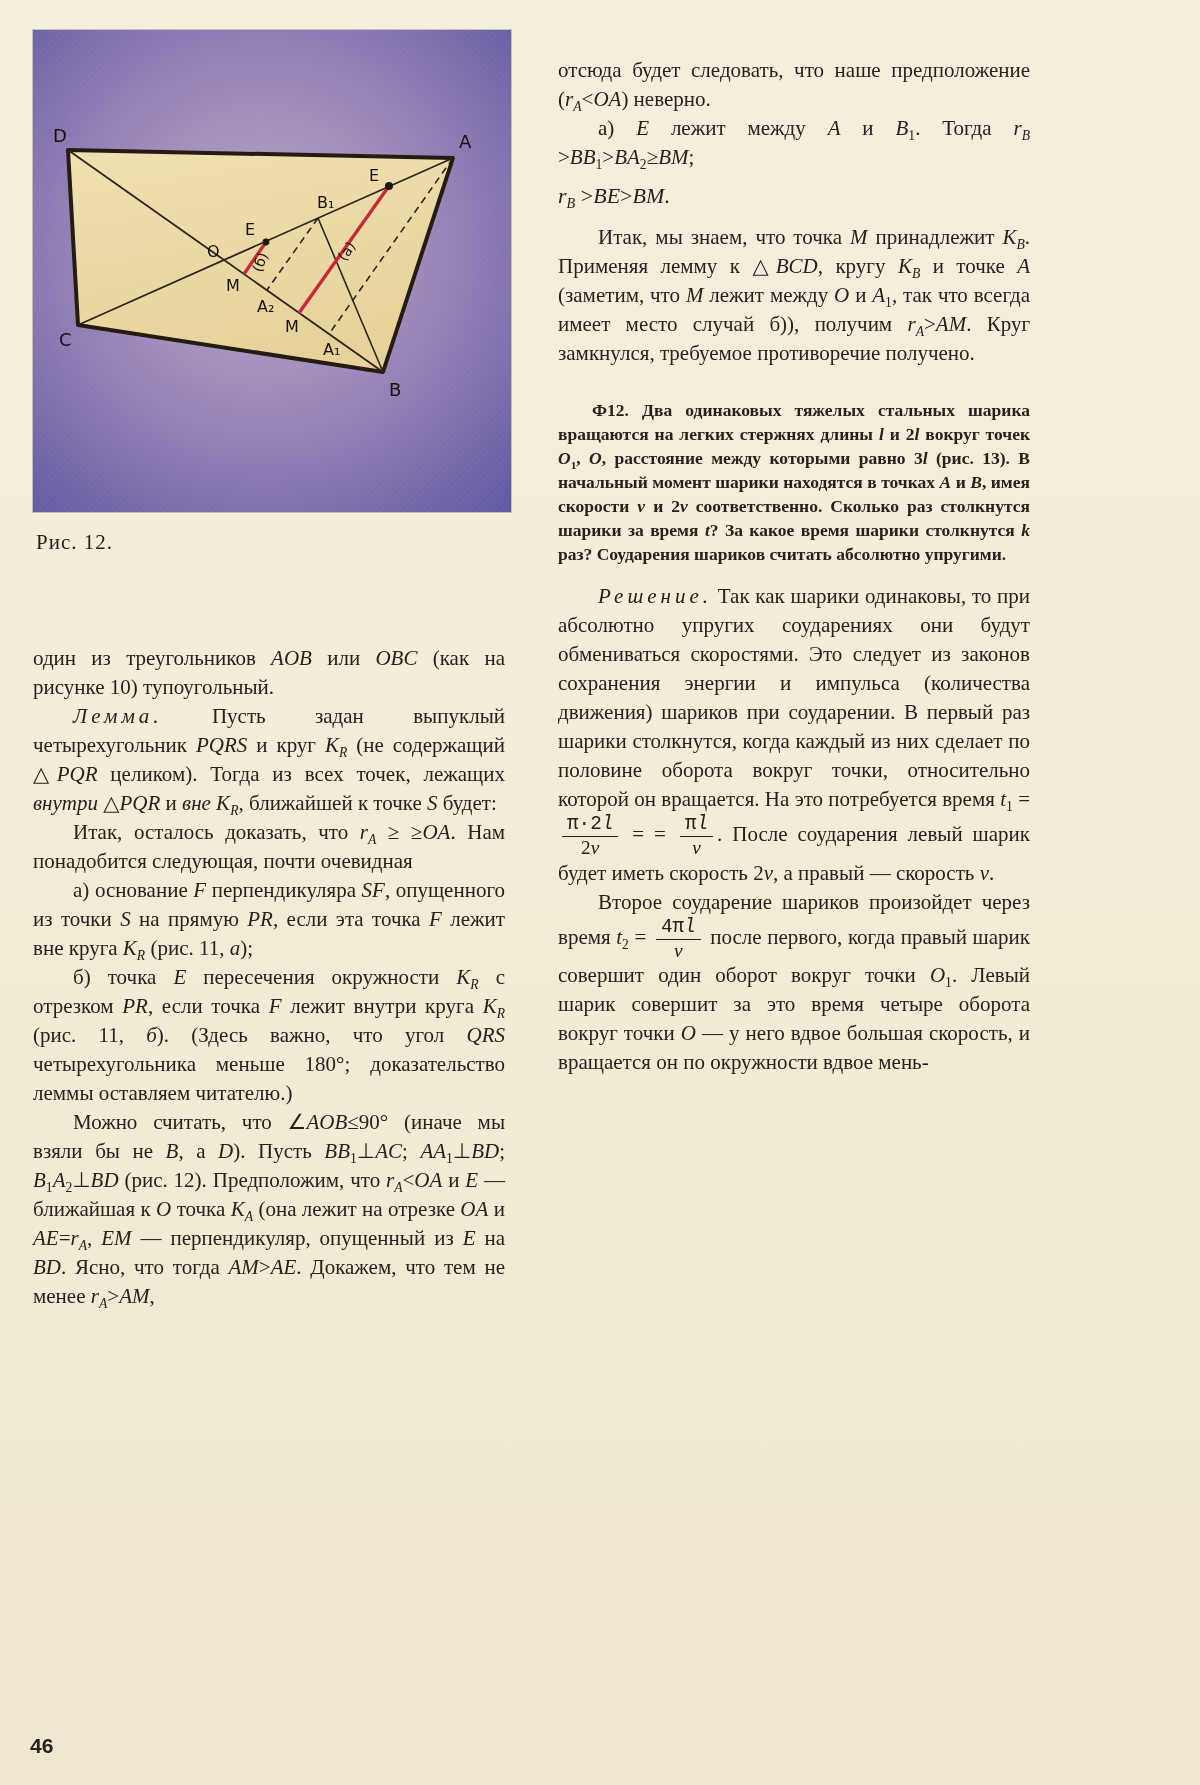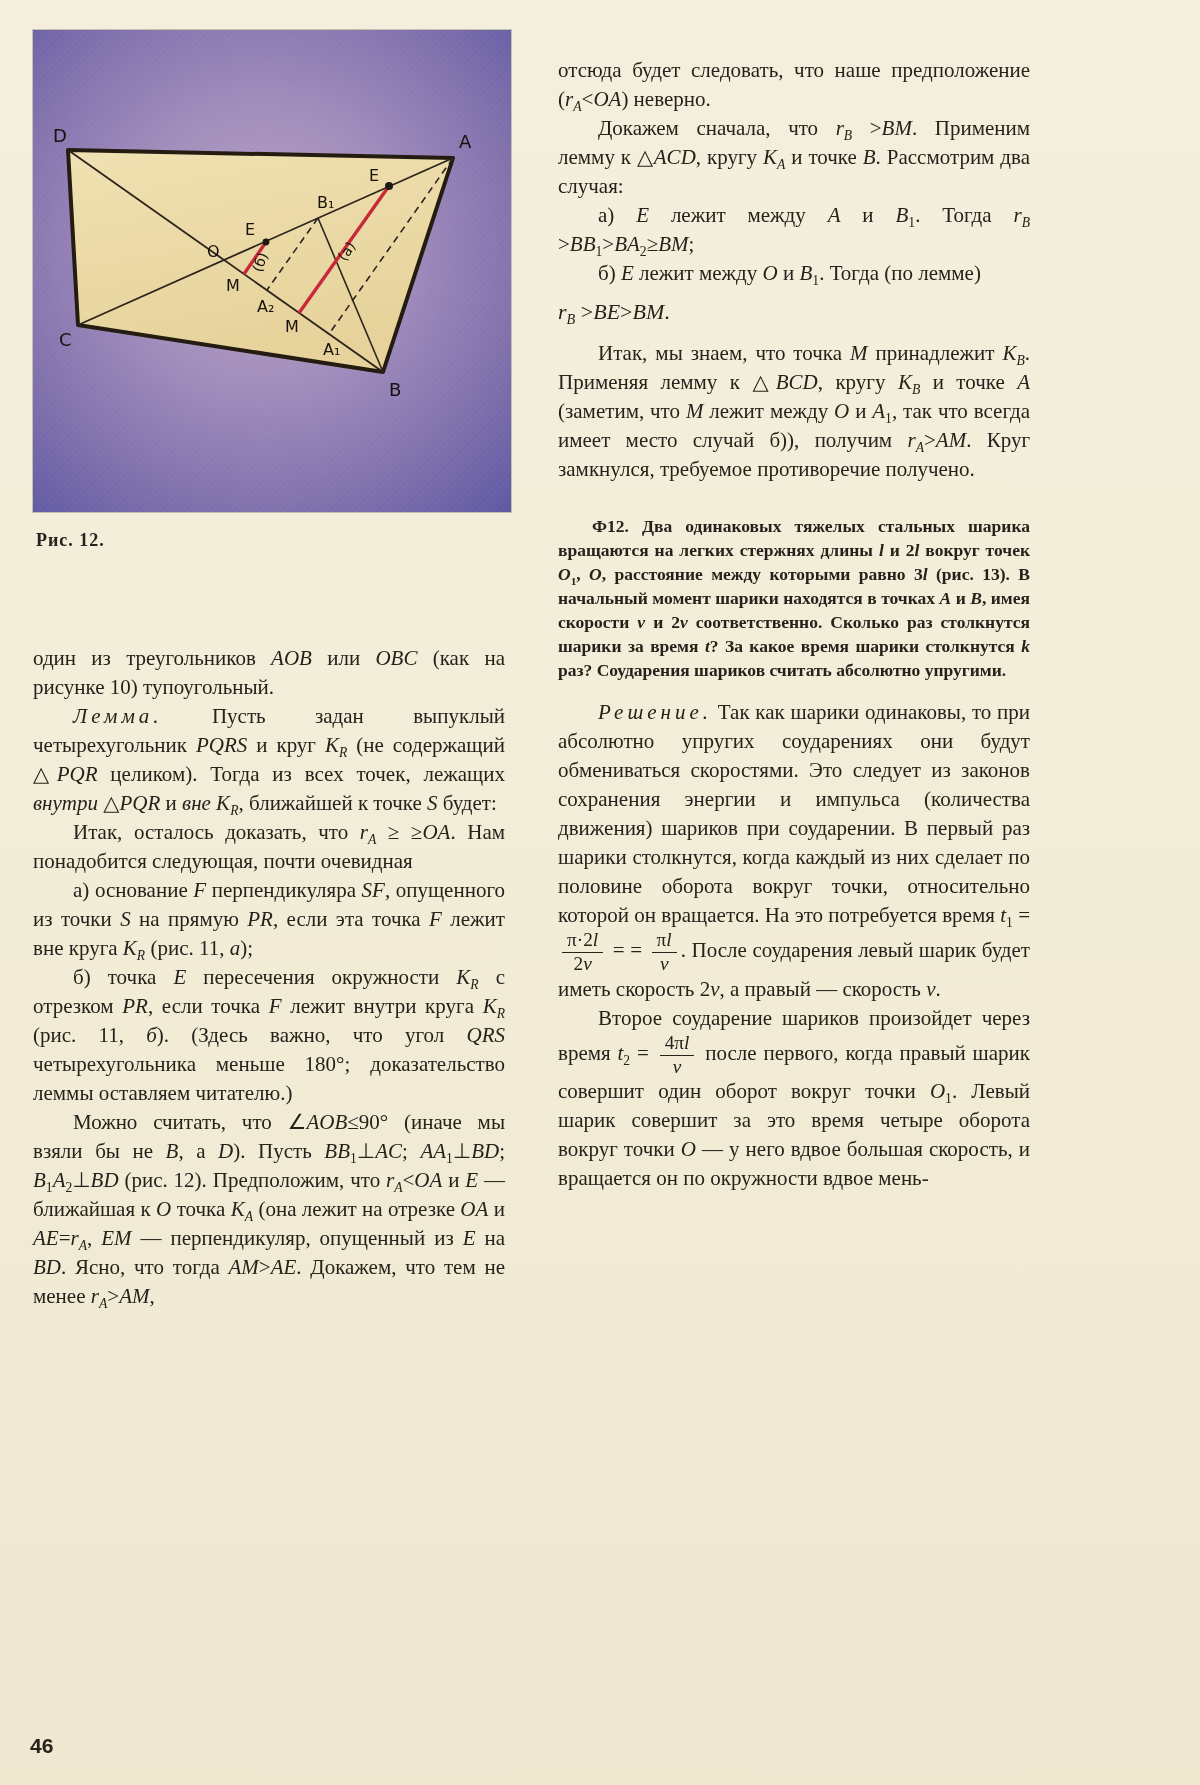--- a/index.html
+++ b/index.html
@@ -16,21 +16,21 @@
     overflow:hidden;
   }
   .figure-wrap {
     position:absolute; left:33px; top:30px;
     width:478px; height:482px;
     box-shadow:0 0 0 1px rgba(60,50,40,.25);
   }
   .figure-wrap svg { display:block; width:100%; height:100%; }
   .fig-caption {
     position:absolute; left:36px; top:530px;
-    font-size:18px; letter-spacing:1px;font-weight:bold;
+    font-size:21px; letter-spacing:1px;
   }
   .col {
     position:absolute;
     text-align:justify;
     font-size:21px; line-height:29px;margin-top:32px;
   }
   .col-left  { left:33px;  top:612px; width:472px; }
   .col-right { left:558px; top:24px;  width:472px; }
   .block { text-indent:40px; }
   .block.noindent { text-indent:0; }
@@ -45,21 +45,21 @@
     margin:30px 0 16px;
   }
   .sp { letter-spacing:4px;font-style:italic; }
   .sym { font-family:"DejaVu Sans",sans-serif; }
   sub { font-size:0.65em; line-height:0; }
   .frac {
     display:inline-block; vertical-align:middle;
     text-align:center; line-height:1.08;
     font-size:0.92em; margin:0 4px; text-indent:0;
   }
-  .frac .fn { display:block; border-bottom:1.6px solid #26211a; padding:0 5px 1px; }
+  .frac .fn { display:block; border-bottom:1.6px solid #26211a; padding:0 5px 1px;font-family:Liberation Mono, monospace; }
   .frac .fd { display:block; padding:1px 5px 0; }
   .page-number {
     position:absolute; left:30px; top:1734px;
     font-size:21px; font-weight:bold;
     font-family:"Liberation Sans","DejaVu Sans",sans-serif;
   }
   .fig-label { font-family:"DejaVu Sans",sans-serif; fill:#17120c; }
 </style>
 </head>
 <body>
@@ -128,23 +128,21 @@
   <div class="col col-left">
       <div class="block noindent">один из треугольников <i>AOB</i> или <i>OBC</i> (как на рисунке 10) тупоугольный.</div>
       <div class="block"><span class="sp">Лемма.</span> Пусть задан выпуклый четырехугольник <i>PQRS</i> и круг <i>K<sub>R</sub></i> (не содержащий <span class="sym">△</span><i>PQR</i> целиком). Тогда из всех точек, лежащих <i>внутри</i> <span class="sym">△</span><i>PQR</i> и <i>вне K<sub>R</sub></i>, ближайшей к точке <i>S</i> будет:</div>
       <div class="block">Итак, осталось доказать, что <i>r<sub>A</sub></i> ≥ ≥<i>OA</i>. Нам понадобится следующая, почти очевидная</div>
       <div class="block">а) основание <i>F</i> перпендикуляра <i>SF</i>, опущенного из точки <i>S</i> на прямую <i>PR</i>, если эта точка <i>F</i> лежит вне круга <i>K<sub>R</sub></i> (рис. 11, <i>а</i>);</div>
       <div class="block">б) точка <i>E</i> пересечения окружности <i>K<sub>R</sub></i> с отрезком <i>PR</i>, если точка <i>F</i> лежит внутри круга <i>K<sub>R</sub></i> (рис. 11, <i>б</i>). (Здесь важно, что угол <i>QRS</i> четырехугольника меньше 180°; доказательство леммы оставляем читателю.)</div>
       <div class="block">Можно считать, что <span class="sym">∠</span><i>AOB</i>≤90° (иначе мы взяли бы не <i>B</i>, а <i>D</i>). Пусть <i>BB</i><sub>1</sub><span class="sym">⊥</span><i>AC</i>; <i>AA</i><sub>1</sub><span class="sym">⊥</span><i>BD</i>; <i>B</i><sub>1</sub><i>A</i><sub>2</sub><span class="sym">⊥</span><i>BD</i> (рис. 12). Предположим, что <i>r<sub>A</sub></i>&lt;<i>OA</i> и <i>E</i> — ближайшая к <i>O</i> точка <i>K<sub>A</sub></i> (она лежит на отрезке <i>OA</i> и <i>AE</i>=<i>r<sub>A</sub></i>, <i>EM</i> — перпендикуляр, опущенный из <i>E</i> на <i>BD</i>. Ясно, что тогда <i>AM</i>&gt;<i>AE</i>. Докажем, что тем не менее <i>r<sub>A</sub></i>&gt;<i>AM</i>,</div>
     </div>
   <div class="col col-right">
       <div class="block noindent">отсюда будет следовать, что наше предположение (<i>r<sub>A</sub></i>&lt;<i>OA</i>) неверно.</div>
-      <div class="block">Докажем сначала, что <i>r<sub>B</sub></i> &gt;<i>BM</i>. Применим лемму к <span class="sym">△</span><i>ACD</i>, кругу <i>K<sub>A</sub></i> и точке <i>B</i>. Рассмотрим два случая:</div>
       <div class="block">а) <i>E</i> лежит между <i>A</i> и <i>B</i><sub>1</sub>. Тогда <i>r<sub>B</sub></i> &gt;<i>BB</i><sub>1</sub>&gt;<i>BA</i><sub>2</sub>≥<i>BM</i>;</div>
-      <div class="block">б) <i>E</i> лежит между <i>O</i> и <i>B</i><sub>1</sub>. Тогда (по лемме)</div>
       <div class="block display"><i>r<sub>B</sub></i> &gt;<i>BE</i>&gt;<i>BM</i>.</div>
       <div class="block">Итак, мы знаем, что точка <i>M</i> принадлежит <i>K<sub>B</sub></i>. Применяя лемму к <span class="sym">△</span><i>BCD</i>, кругу <i>K<sub>B</sub></i> и точке <i>A</i> (заметим, что <i>M</i> лежит между <i>O</i> и <i>A</i><sub>1</sub>, так что всегда имеет место случай б)), получим <i>r<sub>A</sub></i>&gt;<i>AM</i>. Круг замкнулся, требуемое противоречие получено.</div>
       <div class="block problem">Ф12. Два одинаковых тяжелых стальных шарика вращаются на легких стержнях длины <i>l</i> и 2<i>l</i> вокруг точек <i>O</i><sub>1</sub>, <i>O</i>, расстояние между которыми равно 3<i>l</i> (рис. 13). В начальный момент шарики находятся в точках <i>A</i> и <i>B</i>, имея скорости <i>v</i> и 2<i>v</i> соответственно. Сколько раз столкнутся шарики за время <i>t</i>? За какое время шарики столкнутся <i>k</i> раз? Соударения шариков считать абсолютно упругими.</div>
       <div class="block"><span class="sp">Решение.</span> Так как шарики одинаковы, то при абсолютно упругих соударениях они будут обмениваться скоростями. Это следует из законов сохранения энергии и импульса (количества движения) шариков при соударении. В первый раз шарики столкнутся, когда каждый из них сделает по половине оборота вокруг точки, относительно которой он вращается. На это потребуется время <i>t</i><sub>1</sub> = <span class="frac"><span class="fn">π·2<i>l</i></span><span class="fd">2<i>v</i></span></span> = = <span class="frac"><span class="fn">π<i>l</i></span><span class="fd"><i>v</i></span></span>. После соударения левый шарик будет иметь скорость 2<i>v</i>, а правый — скорость <i>v</i>.</div>
       <div class="block">Второе соударение шариков произойдет через время <i>t</i><sub>2</sub> = <span class="frac"><span class="fn">4π<i>l</i></span><span class="fd"><i>v</i></span></span> после первого, когда правый шарик совершит один оборот вокруг точки <i>O</i><sub>1</sub>. Левый шарик совершит за это время четыре оборота вокруг точки <i>O</i> — у него вдвое большая скорость, и вращается он по окружности вдвое мень-</div>
     </div>
 
   <div class="page-number">46</div>
 
 </div>

